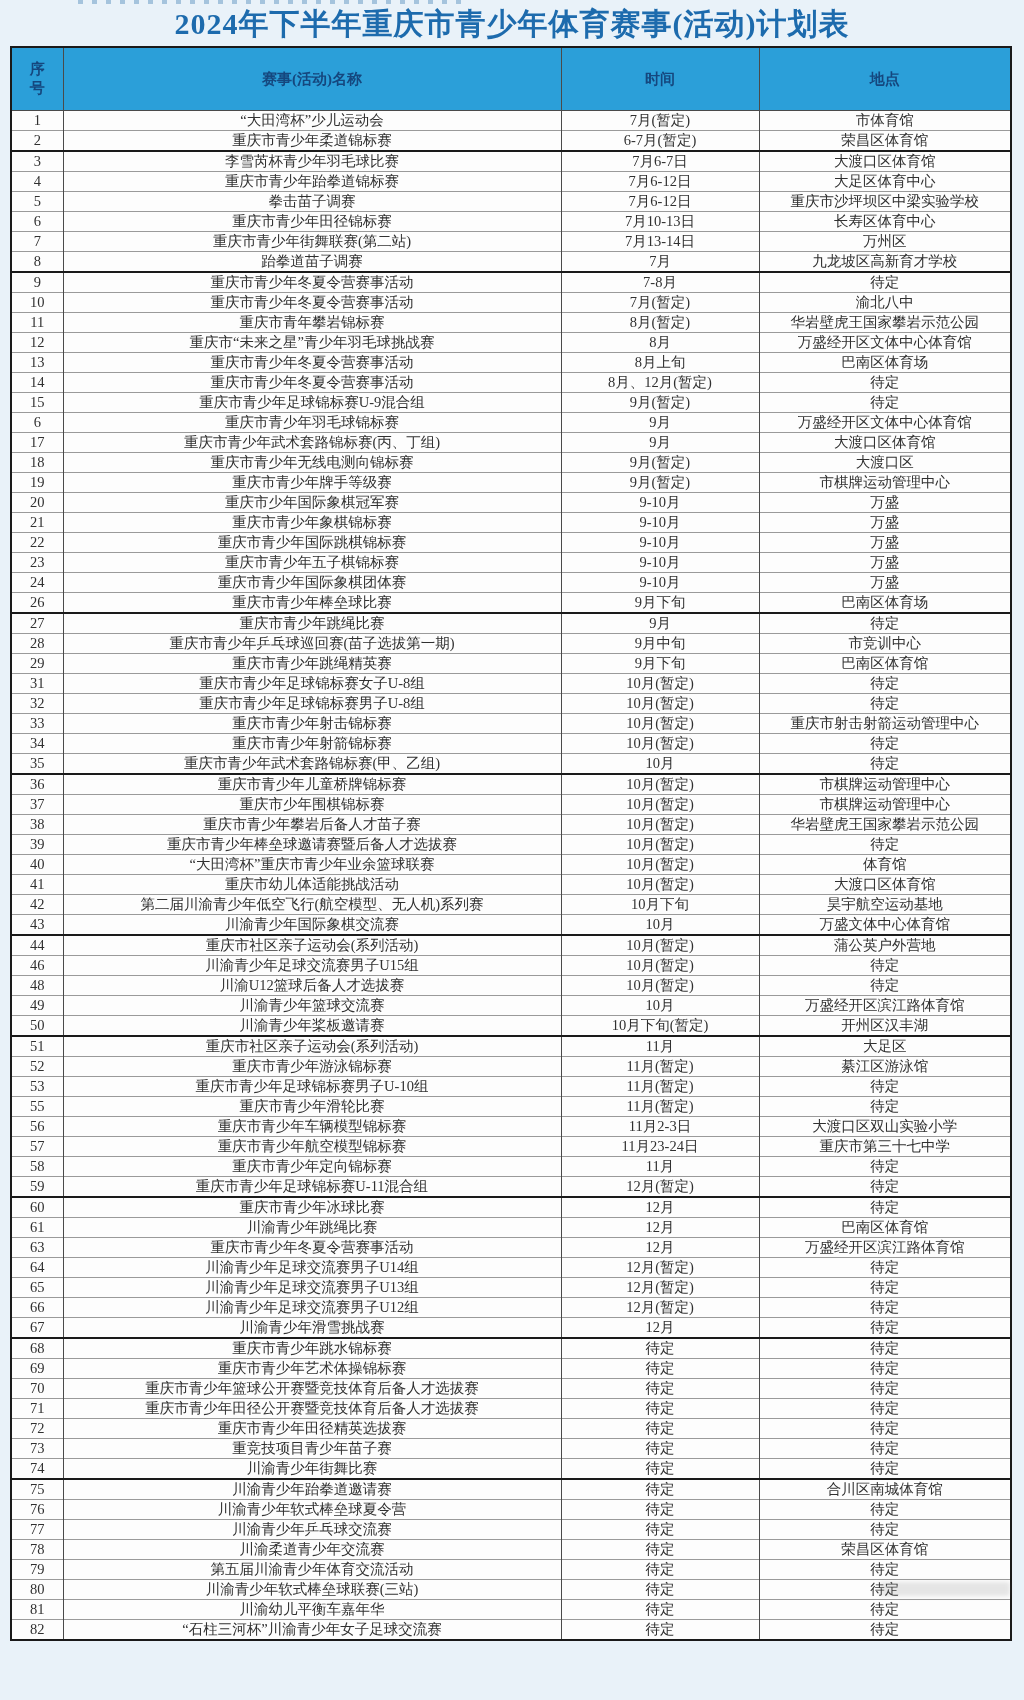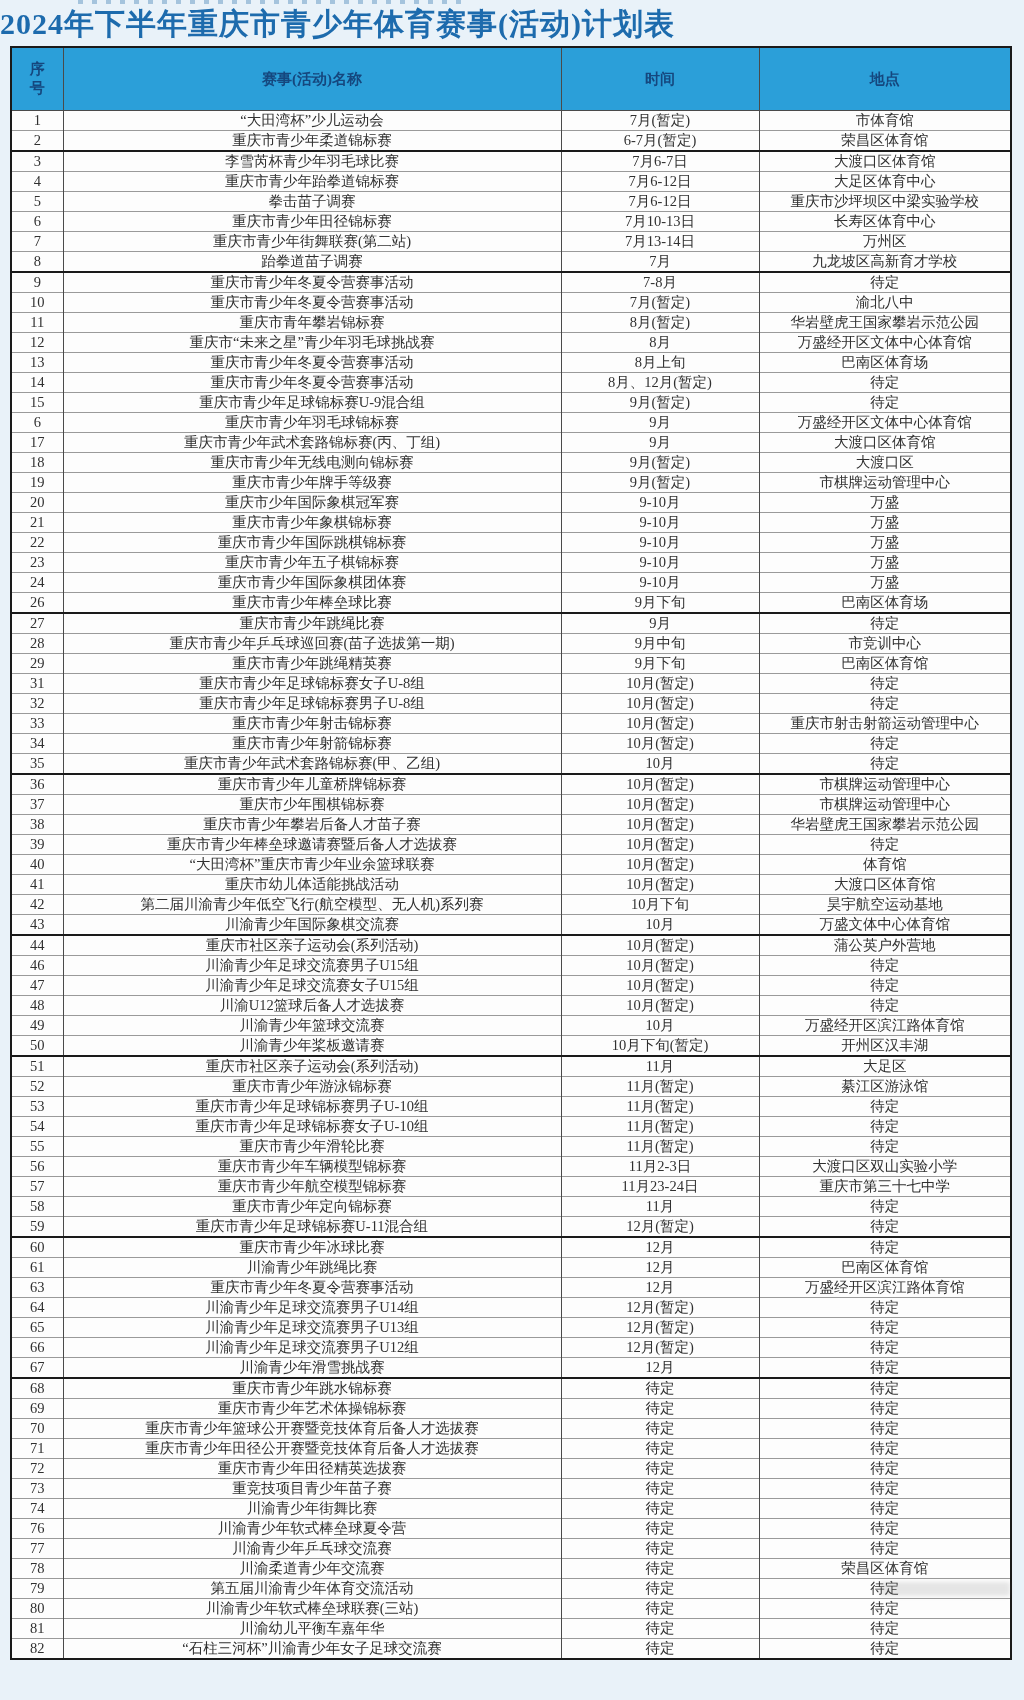--- a/index.html
+++ b/index.html
@@ -28,21 +28,21 @@
     top: 0; left: 78px;
     width: 390px; height: 4px;
     background: repeating-linear-gradient(90deg,
       rgba(42,112,170,0.55) 0 5px, rgba(42,112,170,0) 5px 14px);
     opacity: 0.65;
   }
   h1.title {
     margin: 0;
     padding: 7px 0 5px 0;
     height: 46px;
-    text-align: left;
+    text-align: center;
     font-size: 30px;
     font-weight: bold;
     color: var(--title-color);
     letter-spacing: 1px;
     line-height: 34px;
   }
   table.schedule {
     border-collapse: collapse;
     table-layout: fixed;
     width: 1000px;
@@ -411,26 +411,20 @@
   </tr>
 
 
   <tr>
     <td>46</td>
     <td>川渝青少年足球交流赛男子U15组</td>
     <td>10月(暂定)</td>
     <td>待定</td>
   </tr>
 
-  <tr>
-    <td>47</td>
-    <td>川渝青少年足球交流赛女子U15组</td>
-    <td>10月(暂定)</td>
-    <td>待定</td>
-  </tr>
 
   <tr>
     <td>48</td>
     <td>川渝U12篮球后备人才选拔赛</td>
     <td>10月(暂定)</td>
     <td>待定</td>
   </tr>
 
   <tr>
     <td>49</td>
@@ -460,26 +454,20 @@
     <td>綦江区游泳馆</td>
   </tr>
 
   <tr>
     <td>53</td>
     <td>重庆市青少年足球锦标赛男子U-10组</td>
     <td>11月(暂定)</td>
     <td>待定</td>
   </tr>
 
-  <tr>
-    <td>54</td>
-    <td>重庆市青少年足球锦标赛女子U-10组</td>
-    <td>11月(暂定)</td>
-    <td>待定</td>
-  </tr>
 
   <tr>
     <td>55</td>
     <td>重庆市青少年滑轮比赛</td>
     <td>11月(暂定)</td>
     <td>待定</td>
   </tr>
 
   <tr>
     <td>56</td>
@@ -601,20 +589,26 @@
     <td>待定</td>
   </tr>
 
   <tr>
     <td>74</td>
     <td>川渝青少年街舞比赛</td>
     <td>待定</td>
     <td>待定</td>
   </tr>
 
+  <tr class="group-start">
+    <td>75</td>
+    <td>川渝青少年跆拳道邀请赛</td>
+    <td>待定</td>
+    <td>合川区南城体育馆</td>
+  </tr>
 
   <tr>
     <td>76</td>
     <td>川渝青少年软式棒垒球夏令营</td>
     <td>待定</td>
     <td>待定</td>
   </tr>
 
   <tr>
     <td>77</td>

